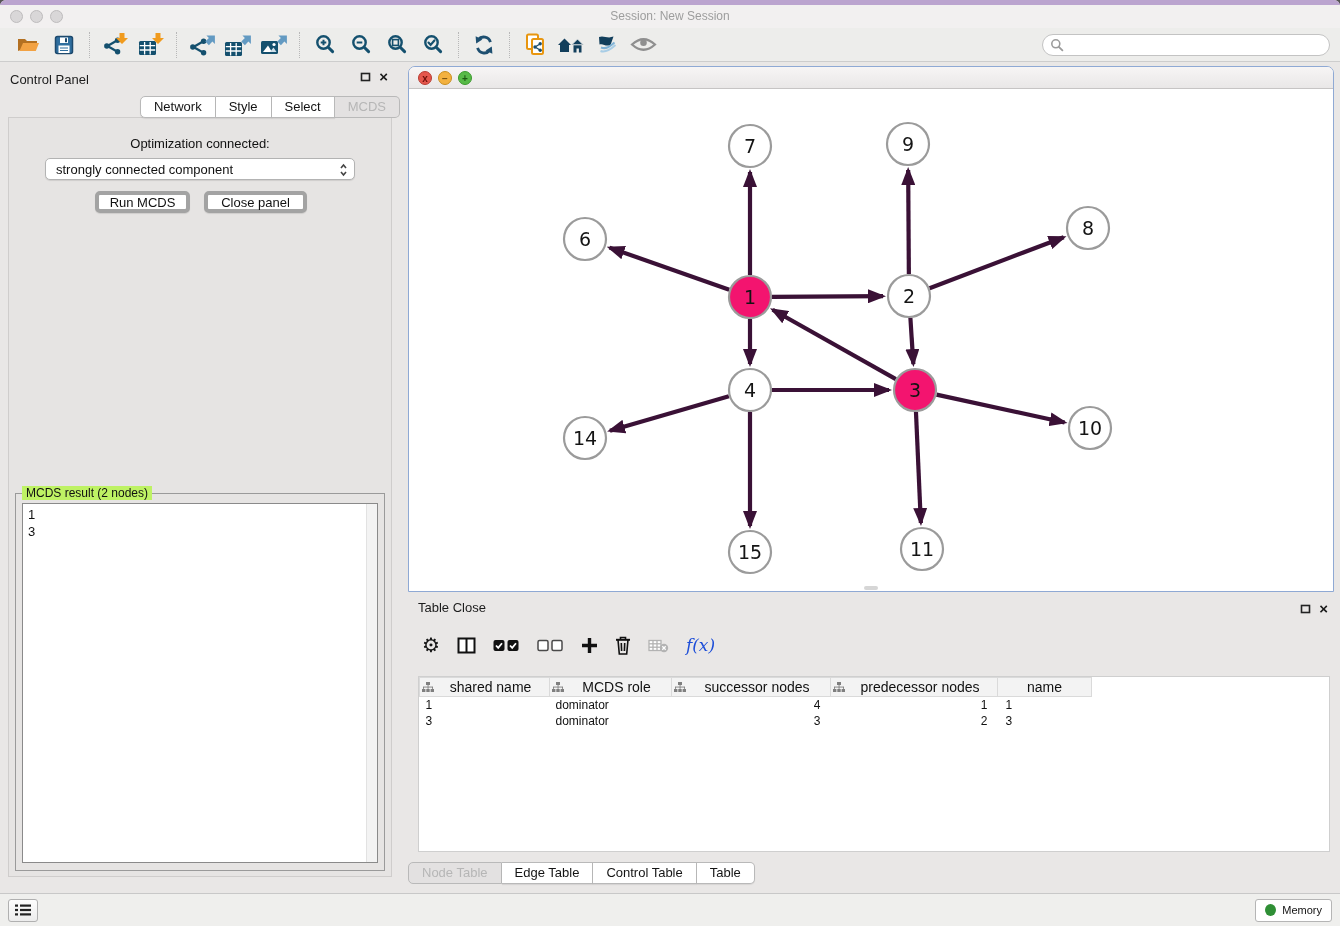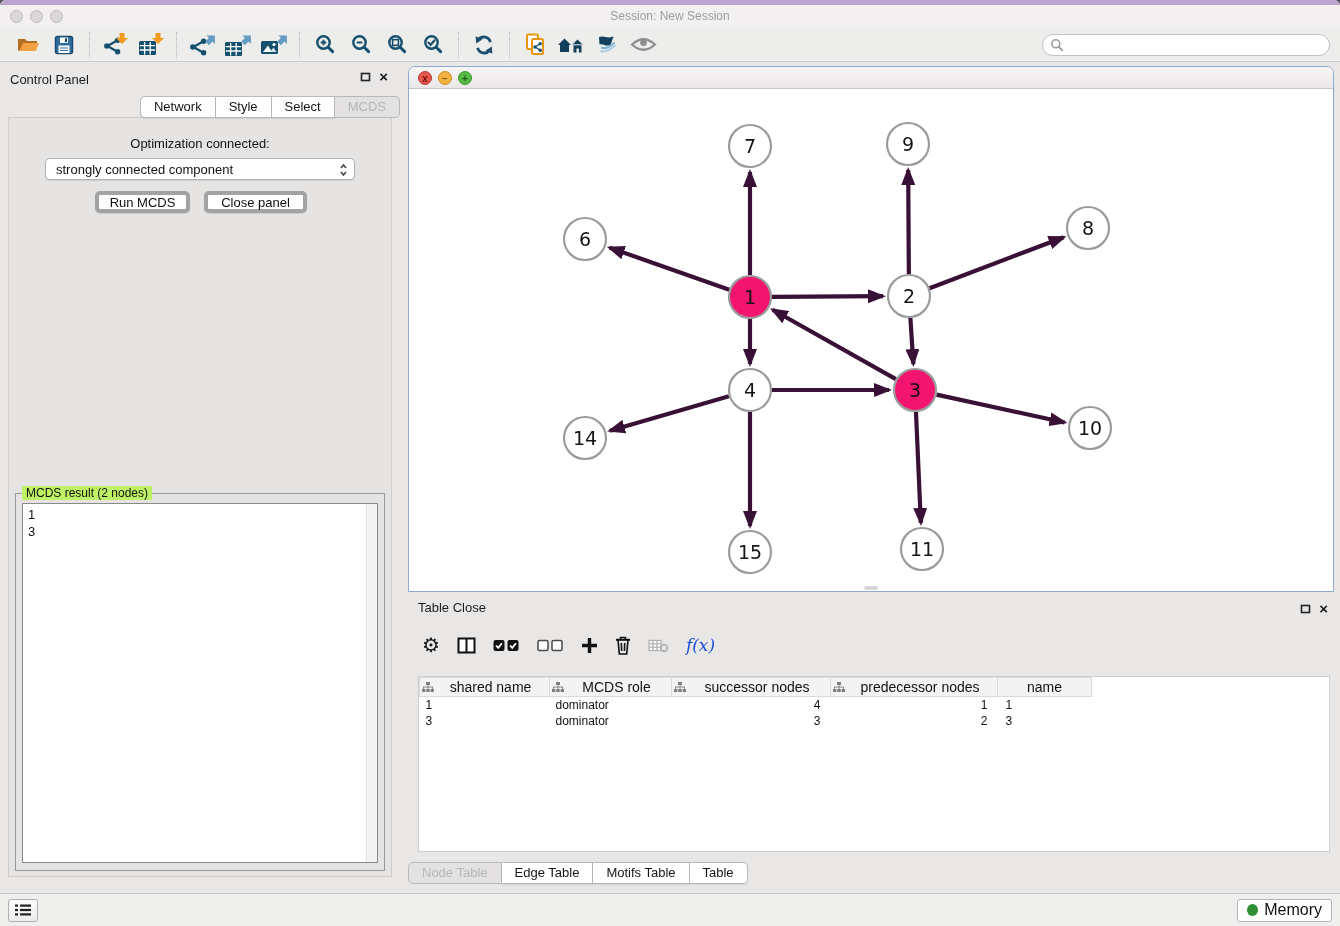--- a/index.html
+++ b/index.html
@@ -65,21 +65,21 @@
   table.grid th .hcell{display:flex;align-items:center;}
   table.grid th .hlabel{flex:1;text-align:center;}
   table.grid th.cfill{background:#fff;border:none;}
   table.grid td{height:16px;font-size:12px;color:#111;padding:0 6px;white-space:nowrap;overflow:hidden;}
   table.grid td:nth-child(3),table.grid td:nth-child(4){text-align:right;padding-right:10px;}
   table.grid td:nth-child(5){padding-left:8px;}
   #tbl-tabs{position:absolute;left:0;right:0;top:268px;display:flex;justify-content:flex-start;}
   
   #statusbar{position:absolute;left:0;top:893px;width:1340px;height:33px;background:#efefed;border-top:1px solid #c8c8c8;display:flex;align-items:center;justify-content:space-between;padding:0 8px;}
   #list-btn{width:30px;height:23px;background:linear-gradient(#fdfdfd,#ececec);border:1px solid #b0b0b0;border-radius:3px;display:flex;align-items:center;justify-content:center;}
-  #memory-btn{height:23px;background:#fff;border:1px solid #b5b5b5;border-radius:3px;display:flex;align-items:center;gap:6px;padding:0 9px;font-size:16px;color:#111;}
+  #memory-btn{height:23px;background:#fff;border:1px solid #b5b5b5;border-radius:3px;display:flex;align-items:center;gap:6px;padding:0 9px;font-size:11px;color:#111;}
   #memory-btn .dot{width:11px;height:12px;border-radius:50%;background:#2f8f35;}
   .ic{display:block;}
 </style>
 </head>
 <body>
 
 <svg width="0" height="0" style="position:absolute">
   <defs>
     <g id="i-share">
         <line x1="5.5" y1="12" x2="15" y2="6.5" stroke-width="2.2"></line>
@@ -515,21 +515,21 @@
               <td>3</td>
               <td></td>
             </tr>
           </tbody>
       </table>
     </div>
     <div id="tbl-tabs">
       <div class="seg">
         <span class="tab active">Node Table</span>
         <span class="tab">Edge Table</span>
-        <span class="tab">Motifs Table</span>
+        <span class="tab">Control Table</span>
         <span class="tab">Table</span>
       </div>
     </div>
   </div>
 
   <div id="statusbar">
     <span id="list-btn">
       <svg width="16" height="12" viewBox="0 0 16 12">
           <g fill="#222">
             <rect x="0" y="0.5" width="3" height="2.2"></rect>

